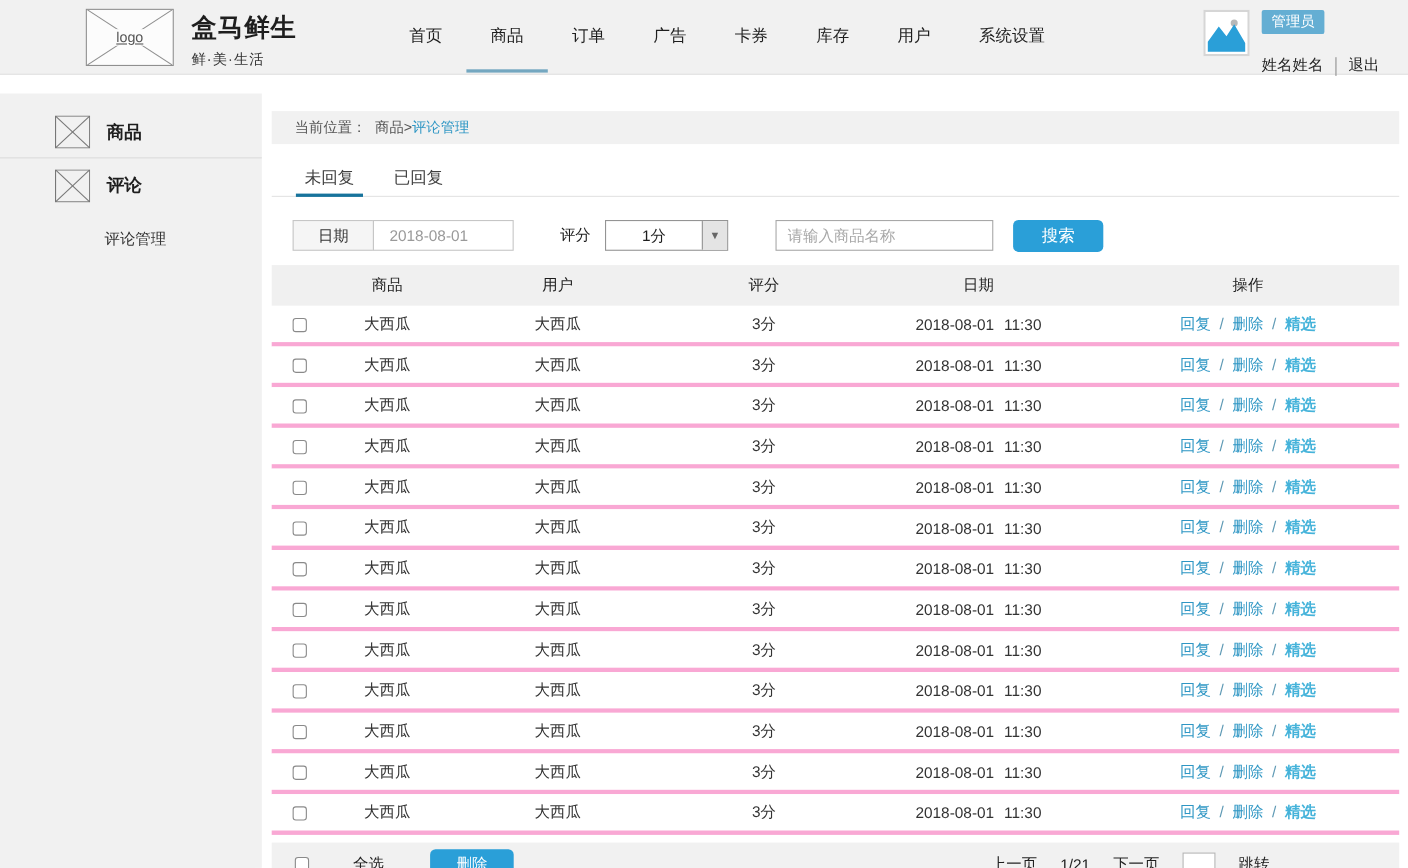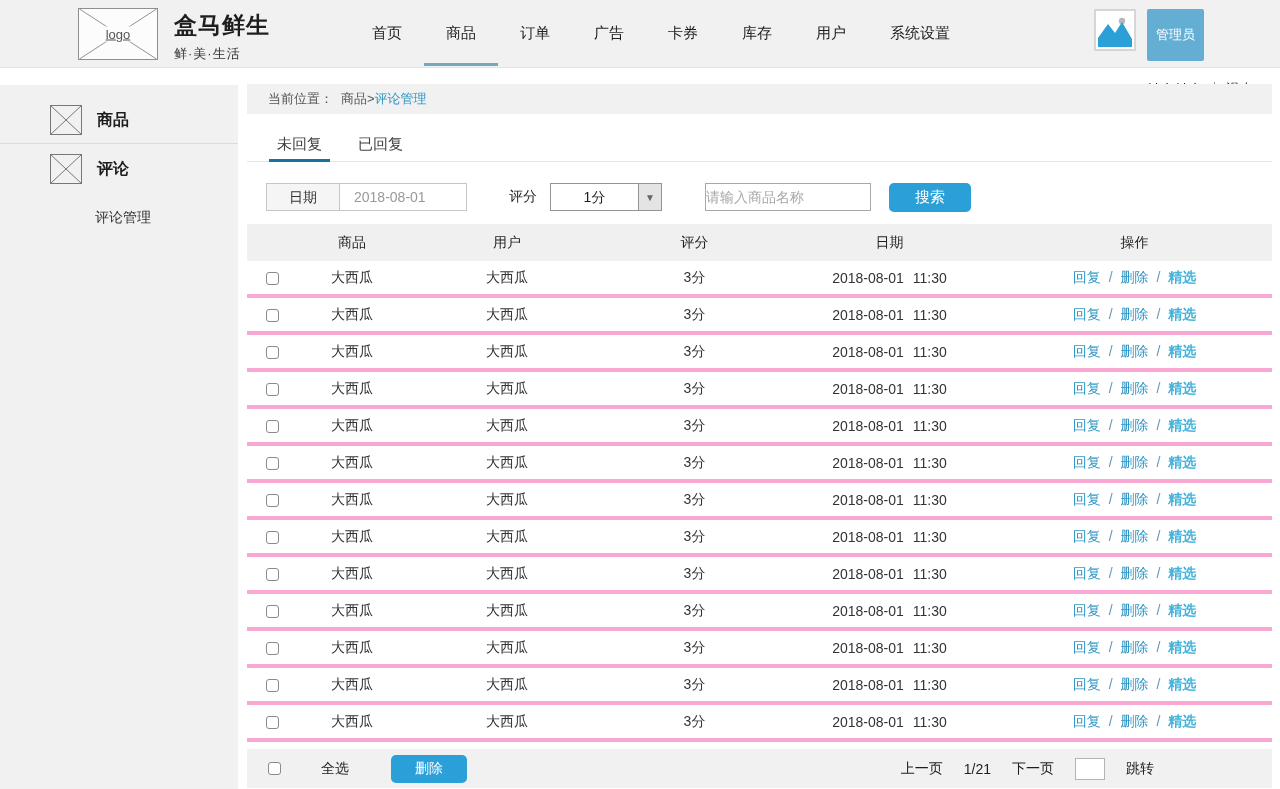--- a/index.html
+++ b/index.html
@@ -22,38 +22,38 @@
   .brand-sub { font-size:13px; color:#333; margin-top:4px; letter-spacing:1px; }
   #main-nav { position:absolute; left:372px; top:0; height:68px; display:flex; gap:44px;
     font-size:15px; color:#1e1e1e; }
   .nav-item { position:relative; line-height:66px; cursor:pointer; white-space:nowrap; }
   .nav-item.active::after { content:""; position:absolute; left:-22px; right:-22px;
     bottom:2px; height:3px; background:var(--nav-underline,#74a7c0); }
   .user-area { position:absolute; right:26px; top:9px; display:flex; gap:11px; }
   .avatar { width:42px; height:42px; border:2px solid #d6d6d6; background:#fff; }
   .avatar svg { display:block; width:100%; height:100%; }
   .badge { display:inline-block; background:var(--badge-blue,#64aed3); color:#fff;
-    font-size:13px; padding:17px 9px; border-radius:2px; cursor:default; }
+    font-size:13px; padding:2px 9px; border-radius:2px; cursor:default; }
   .user-line { margin-top:20px; display:flex; align-items:center; font-size:14px; color:#1e1e1e; }
   .username { cursor:pointer; }
   .vdiv { width:1px; height:17px; background:#8f8f8f; margin:0 11px; }
   .logout { cursor:pointer; }
 
   
   #sidebar { position:absolute; left:0; top:85px; width:238px; bottom:0;
     background:#f1f1f1; padding-top:20px; }
   .side-head { display:flex; align-items:center; gap:15px; padding-left:50px; height:30px; cursor:pointer; }
   .side-icon { width:32px; height:30px; flex:0 0 32px; }
   .side-title { font-size:16px; font-weight:bold; color:#1e1e1e; }
   .side-items { margin-top:14px; }
   .side-item { height:38px; line-height:38px; padding-left:95px; font-size:14px; color:#333; cursor:pointer; }
   .side-section + .side-section { margin-top:8px; border-top:1px solid #dcdcdc; padding-top:10px; }
 
   
-  #main { position:absolute; left:247px; top:84px; width:1025px; bottom:0; background:#fff; }
+  #main { position:absolute; left:247px; top:101px; width:1025px; bottom:0; background:#fff; }
   .breadcrumb { height:30px; line-height:30px; background:#f1f1f1; padding-left:21px;
     font-size:13px; color:#555; }
   .crumb-label { margin-right:8px; }
   .crumb-current { color:var(--link-blue,#2e96c4); cursor:pointer; }
 
   .tabs { height:48px; border-bottom:1px solid #e3e3e3; padding-left:22px;
     display:flex; align-items:flex-end; }
   .tab { position:relative; padding:0 8px 7px; margin-right:20px; font-size:15px;
     color:#404040; cursor:pointer; }
   .tab.active::after { content:""; position:absolute; left:0; right:0; bottom:-1px;
@@ -64,22 +64,22 @@
     font-size:14px; color:#333; text-align:center; line-height:26px; cursor:pointer;
     font-family:inherit; }
   .date-input { width:128px; height:28px; border:1px solid #c6c6c6; margin-left:-1px;
     line-height:26px; padding-left:14px; color:#9a9a9a; background:#fff; cursor:text; }
   .score-label { margin-left:42px; margin-right:13px; color:#1e1e1e; }
   .select { width:112px; height:28px; border:1px solid #949494; background:#fff;
     display:flex; cursor:pointer; }
   .select-value { flex:1; text-align:center; line-height:26px; color:#1e1e1e; }
   .select-arrow { width:23px; background:#e4e4e4; border-left:1px solid #949494;
     display:flex; align-items:center; justify-content:center; color:#666; font-size:10px; }
-  .search-input { margin-left:43px; width:166px; height:28px; border:1px solid #a8a8a8;
-    padding:0 0; font-size:14px; color:#333; font-family:inherit; background:#fff; }
+  .search-input { margin-left:43px; width:198px; height:28px; border:1px solid #a8a8a8;
+    padding:0 10px; font-size:14px; color:#333; font-family:inherit; background:#fff; }
   .search-input::placeholder { color:#a8a8a8; }
   .search-btn { margin-left:18px; width:82px; height:29px; background:var(--accent,#2a9fd8);
     border:none; border-radius:5px; color:#fff; font-size:15px; cursor:pointer; font-family:inherit; }
 
   .thead { margin-top:12px; height:37px; background:#f0f0f0; display:flex;
     align-items:center; font-size:14px; color:#1e1e1e; }
   .trow { height:37px; display:flex; align-items:center; border-bottom:4px solid #f9a8d4;
     font-size:14px; color:#333; background:#fff; }
   .col { text-align:center; }
   .c0{width:50px;} .c1{width:110px;} .c2{width:200px;} .c3{width:175px;}

